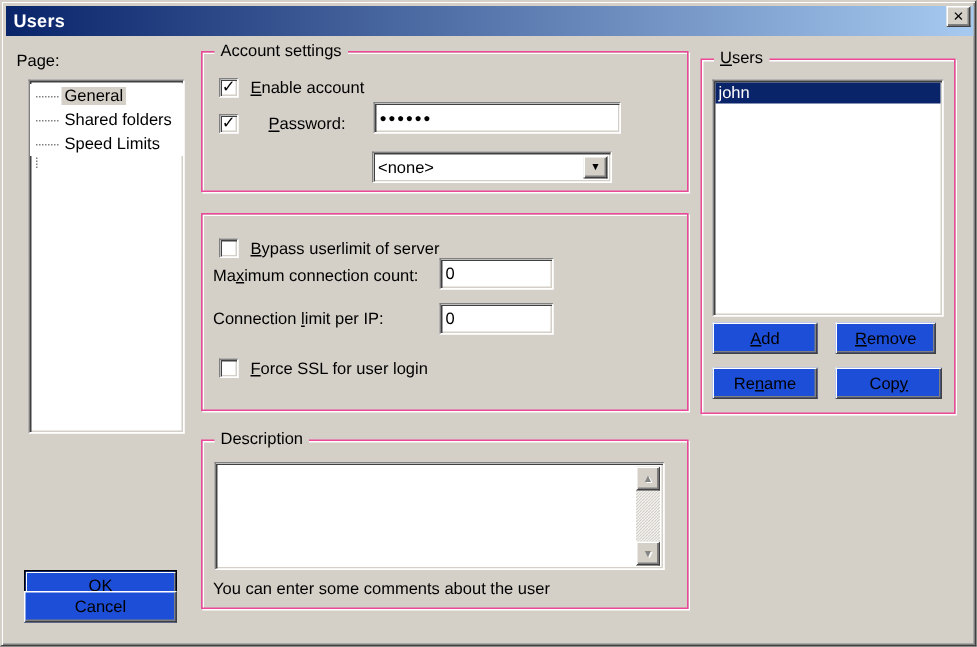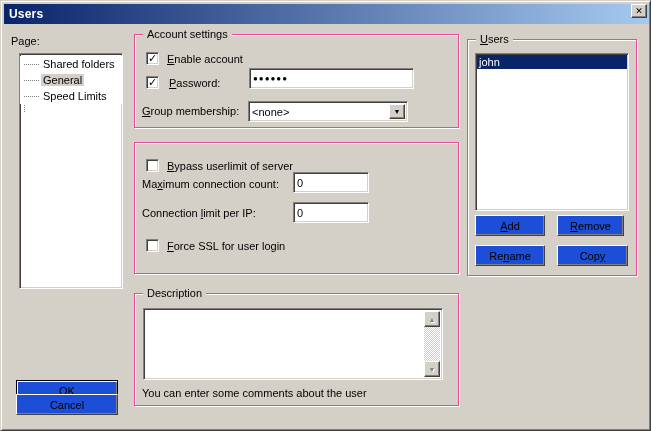--- a/index.html
+++ b/index.html
@@ -108,47 +108,46 @@
   <div id="titlebar" class="abs">
     <span id="title-text">Users</span>
   </div>
   <div class="caption-btn">
     <span>✕</span>
   </div>
 
   <div class="abs label" style="left:10px;top:34px;">Page:</div>
   <div id="tree" class="abs sunken">
     <div class="tree-vline"></div>
+    <div class="tree-row selected">
+      <span class="tree-stub"></span>
+      <span class="tree-label">General</span>
+    </div>
     <div class="tree-row">
       <span class="tree-stub"></span>
       <span class="tree-label">Shared folders</span>
     </div>
-    <div class="tree-row selected">
-      <span class="tree-stub"></span>
-      <span class="tree-label">General</span>
-    </div>
     <div class="tree-row">
       <span class="tree-stub"></span>
       <span class="tree-label">Speed Limits</span>
     </div>
   </div>
 
   <div class="abs groupbox" style="left:133px;top:33px;width:325px;height:94px;">
     <span class="group-title">Account settings</span>
   </div>
   <div class="abs checkbox" style="left:145px;top:51px;">
     <span>✓</span>
   </div>
   <div class="abs label" style="left:166px;top:52px;"><span></span><span class="ak">E</span><span>nable account</span></div>
   <div class="abs checkbox" style="left:145px;top:75px;">
     <span>✓</span>
   </div>
-  <div class="abs label" style="left:168px;top:76px;"><span></span><span class="ak">P</span><span>assword:</span></div>
+  <div class="abs label" style="left:178px;top:76px;"><span></span><span class="ak">P</span><span>assword:</span></div>
   <input class="abs sunken field" style="left: 248px; top: 67px; width: 165px; height: 21px; font-size: 8px; letter-spacing: 1px;" readonly="" value="●●●●●●">
-  <div class="abs label" style="left:141px;top:104px;"><span></span><span class="ak">G</span><span>roup membership:</span></div>
   <div class="abs sunken combo" style="left:247px;top:100px;width:160px;height:21px;text-align:center;">
     <span>&lt;none&gt;</span>
     <span class="combo-btn">
       <span>▼</span>
     </span>
   </div>
 
   <div class="abs groupbox" style="left:133px;top:141px;width:325px;height:132px;"></div>
   <div class="abs checkbox" style="left:145px;top:158px;"></div>
   <div class="abs label" style="left:166px;top:159px;"><span></span><span class="ak">B</span><span>ypass userlimit of server</span></div>

